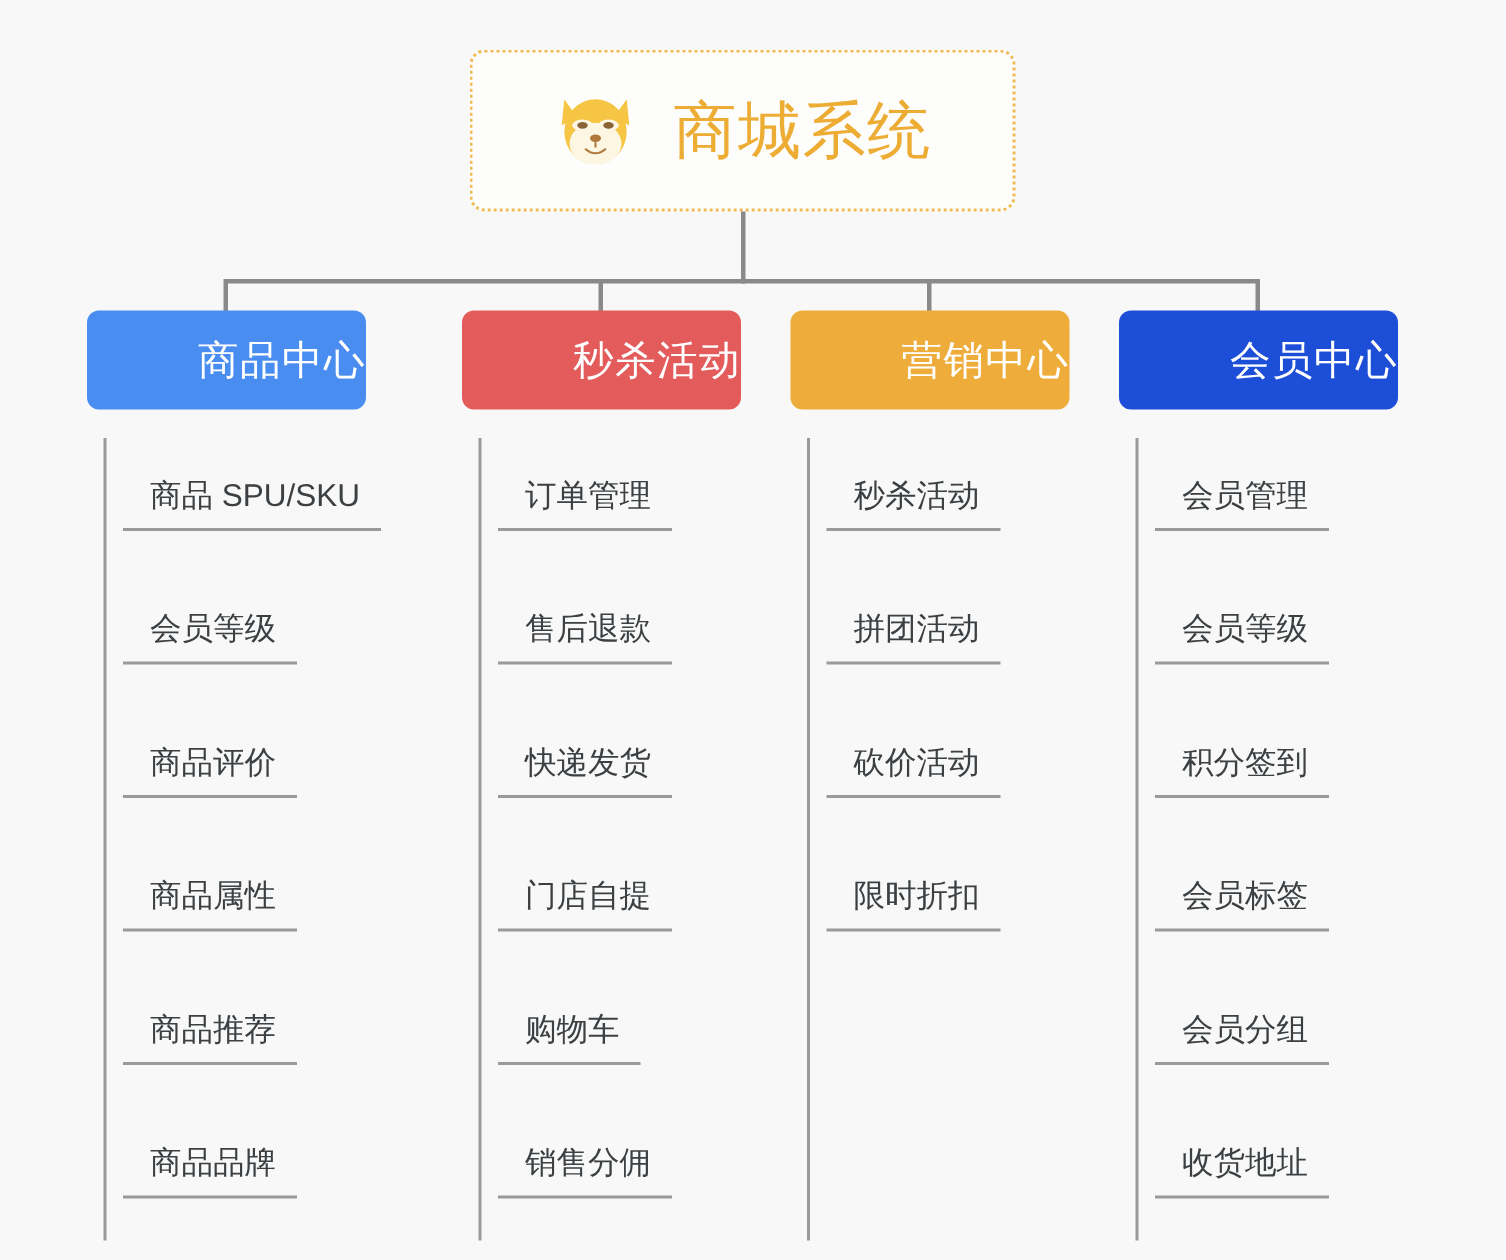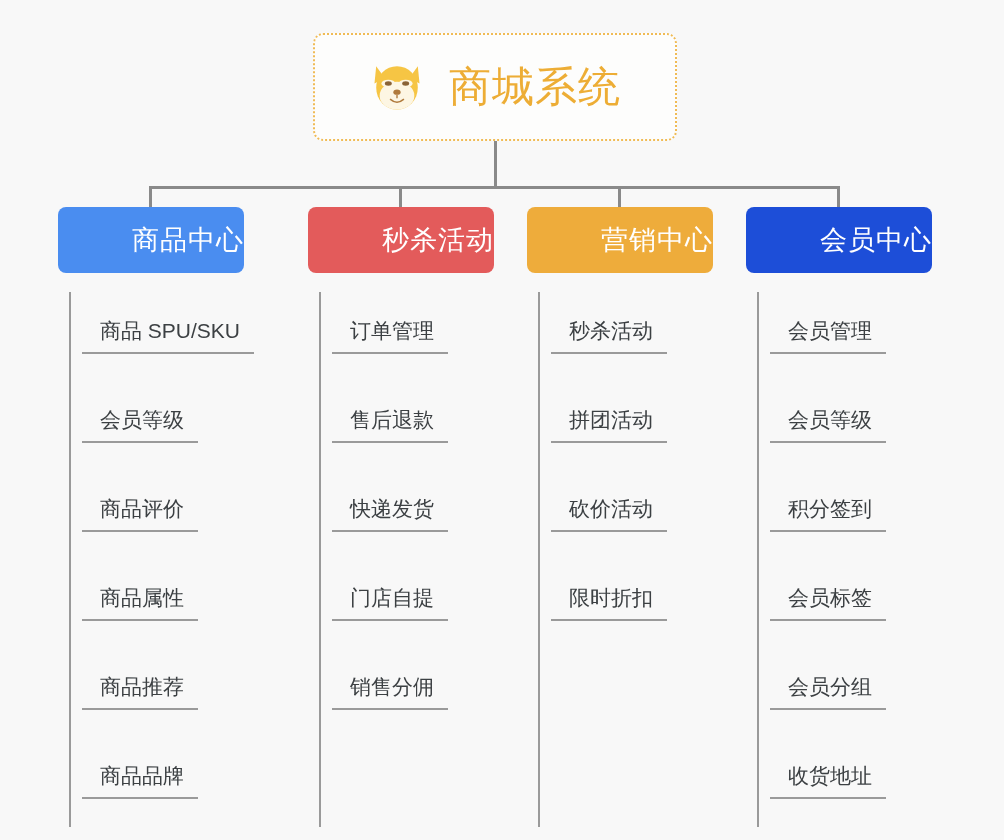--- a/index.html
+++ b/index.html
@@ -205,20 +205,23 @@
       <div class="leaf">
           <span class="leaf-label">售后退款</span>
         </div>
       <div class="leaf">
           <span class="leaf-label">快递发货</span>
         </div>
       <div class="leaf">
           <span class="leaf-label">门店自提</span>
         </div>
       <div class="leaf">
+          <span class="leaf-label">购物车</span>
+        </div>
+      <div class="leaf">
           <span class="leaf-label">销售分佣</span>
         </div>
     </div>
   </div>
 
   <div class="column col-3">
     <div class="cat-header theme-orange">
       <span class="cat-header-label">营销中心</span>
     </div>
     <div class="branch">

